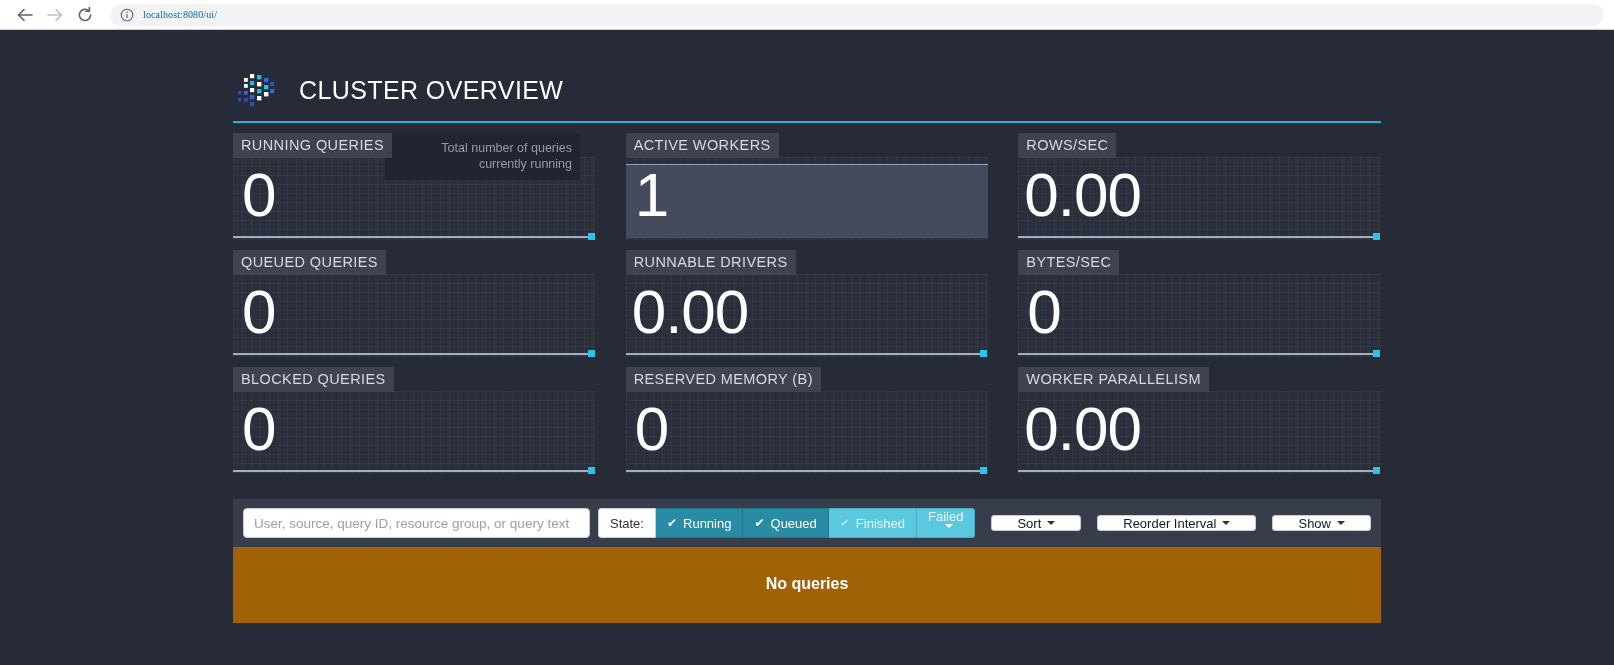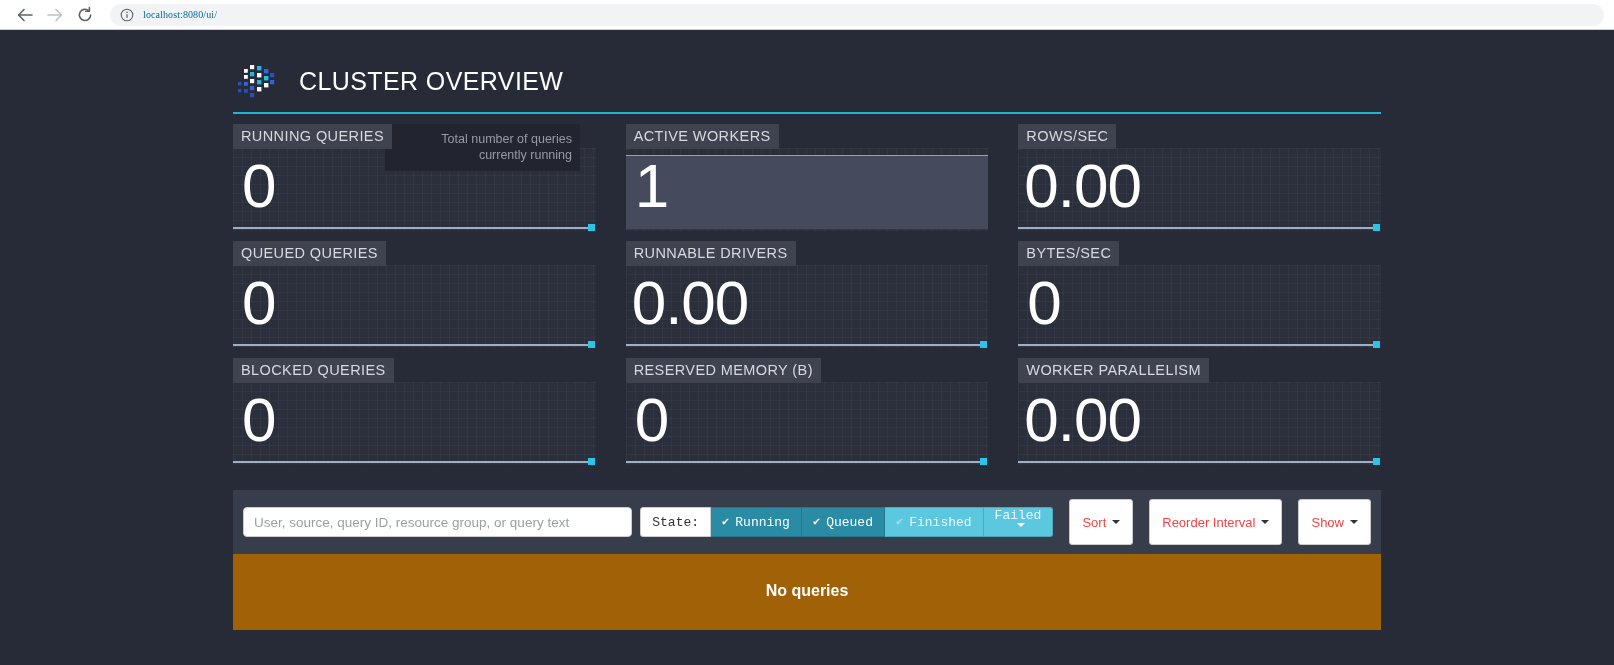--- a/index.html
+++ b/index.html
@@ -61,21 +61,21 @@
 
   
   .app {
     position: absolute;
     top: 31px; left: 0; right: 0; bottom: 0;
     background: #272b38;
     overflow: hidden;
   }
   .container {
     width: 1148px;
-    margin: 5px auto;
+    margin: 14px auto;
     position: relative;
   }
 
   
   .hdr {
     display: flex;
     align-items: flex-end;
     justify-content: space-between;
     padding-top: 24px;
     padding-bottom: 8px;
@@ -238,21 +238,21 @@
     border: 1px solid #ccc;
     border-radius: 4px;
     color: #9aa0a6;
     font-size: 13.5px;
     font-family: "Liberation Sans", sans-serif;
     padding: 0 10px;
     box-sizing: border-box;
     outline: none;
   }
   .search-input::placeholder { color: #9aa0a6; opacity: 1; }
-  .btn-group { display: flex; flex: none; font-family: Liberation Mono, monospace; }
+  .btn-group { display: flex; flex: none; }
   .btn {
     height: 30px;
     display: flex;
     align-items: center;
     font-size: 13px;
     padding: 0 11px;
     box-sizing: border-box;
     border: 1px solid rgba(0,0,0,0.15);
     border-left-width: 0;
     white-space: nowrap;
@@ -268,29 +268,29 @@
   }
   .btn.on { background: #2a8ba4; }
   .btn.off { background: #5bc8e0; color: #eaf8fc; }
   .btn .chk {
     margin-right: 6px;
     font-size: 12px;
     line-height: 1;
   }
   .btn.off .chk { color: #a9dff0; }
   .dropdown {
-    height: 46px;
+    height: 16px;
     display: flex;
     align-items: center;
     background: #ffffff;
-    color: #ef4444;
+    color: #0f172a;
     border: 1px solid #cccccc;
     border-radius: 3px;
     font-size: 13px;
-    padding: 0 12px;
+    padding: 0 25px;
     box-sizing: border-box;
     white-space: nowrap;
     flex: none;
     margin-left: 8px;
   }
   .caret {
     margin-left: 6px;
     width: 0; height: 0;
     border-left: 4px solid transparent;
     border-right: 4px solid transparent;

